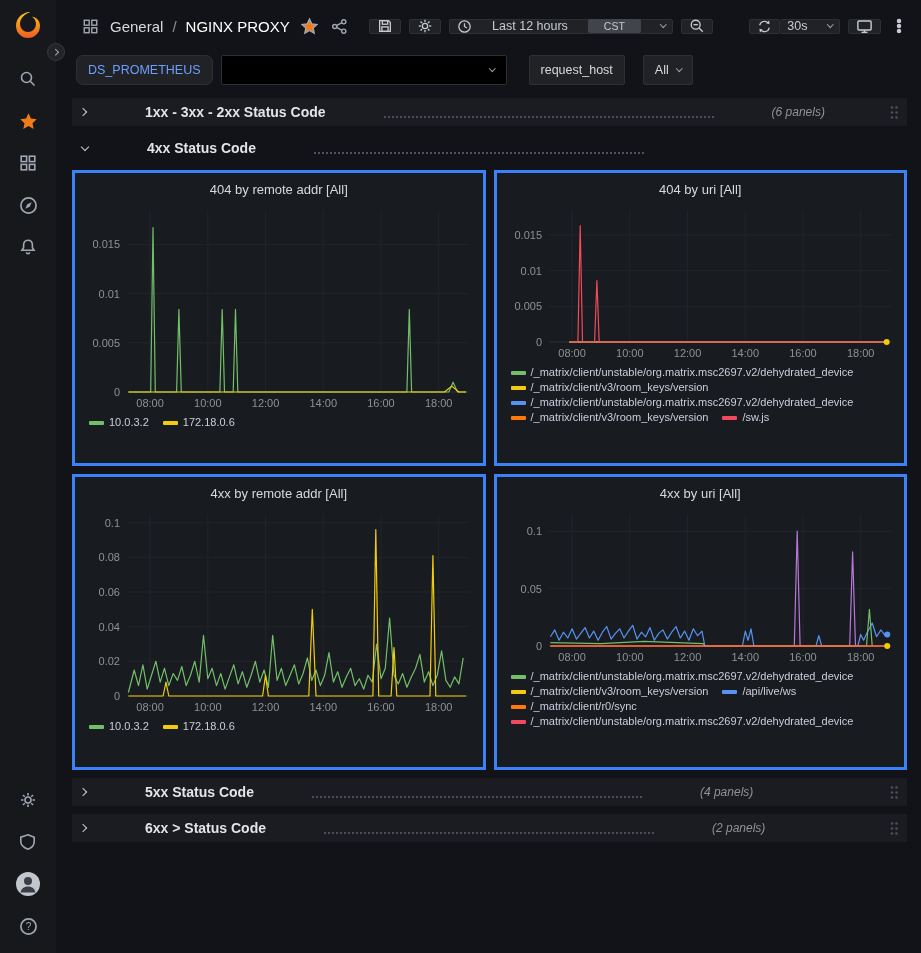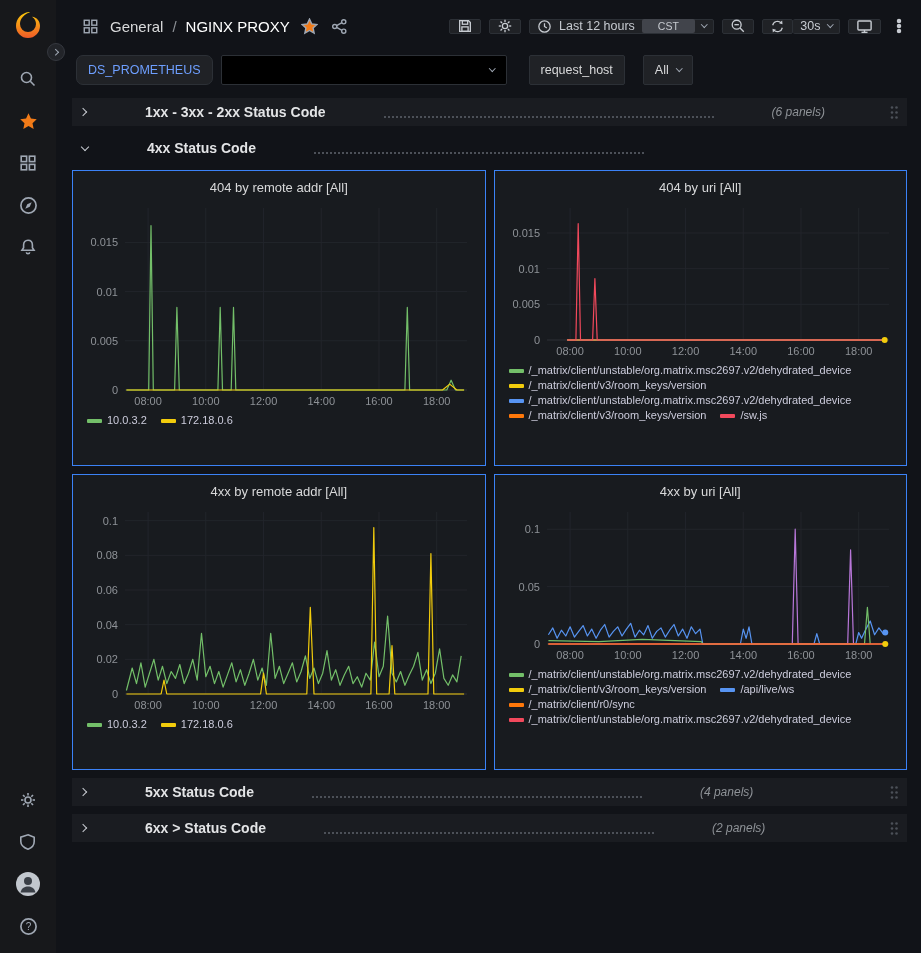--- a/index.html
+++ b/index.html
@@ -33,23 +33,23 @@
   .crumb { display:flex; align-items:center; gap:9px; font-size:15px; }
   .crumb svg { stroke:#9fa7b3; fill:none; stroke-width:1.5; }
   .crumb .section { color:#d8d9da; cursor:pointer; }
   .crumb .sep { color:#8e9297; }
   .crumb .dtitle { color:#ffffff; font-weight:500; cursor:pointer; }
   .icon-btn-bare { display:flex; align-items:center; cursor:pointer; padding:0 2px; }
 
   .tb-right { display:flex; align-items:center; gap:8px; }
   .tb-btn { height:15px; min-width:30px; padding:0 7px; background:#202226;
     border:1px solid #2c3036; border-radius:2px; display:flex; align-items:center;
-    justify-content:center; gap:7px; color:#c7cbd1; font-size:12.5px; cursor:pointer; }
+    justify-content:center; gap:20px; color:#c7cbd1; font-size:12.5px; cursor:pointer; }
   .tb-btn svg { stroke:#c7cbd1; fill:none; stroke-width:1.5; }
-  .tb-group { display:flex; }
+  .tb-group { display:flex;margin-left:28px; }
   .tb-group .tb-btn + .tb-btn { border-left:none; }
   .tz-badge { background:#41444b; color:#c7cbd1; font-size:10.5px; padding:1px 16px; border-radius:2px; }
 
   
   .subbar { height:40px; display:flex; align-items:center; gap:8px; padding:0 12px 4px 20px; }
   .chip { height:30px; display:flex; align-items:center; gap:8px; padding:0 11px;
     background:#202226; border:1px solid #2c3036; border-radius:2px; font-size:12.5px; }
   .chip.ds-label { color:#6e9fff; font-weight:500; cursor:default;border-radius:7px; }
   .chip.black-select { background:#000; width:286px; justify-content:flex-end; cursor:pointer; }
   .chip.plain-label { color:#d8d9da; cursor:default; }
@@ -59,21 +59,21 @@
   
   .dash { flex:1; overflow:hidden; padding:6px 14px 0 16px; }
   .row-head { height:28px; display:flex; align-items:center; background:#1a1c21;
     padding:0 8px 0 10px; margin-bottom:8px; cursor:pointer;gap:48px; }
   .row-title { font-size:14px; font-weight:700; color:#e3e4e6; margin-left:11px; white-space:nowrap; }
   .dotlead { width:330px; height:11px; border-bottom:2px dotted #4c5058; margin:0 10px; }
   .pcount { font-style:italic; color:#8e9297; font-size:12px; white-space:nowrap; }
   .drag { margin-left:auto; cursor:grab; display:flex; align-items:center; }
 
   .panels { display:grid; grid-template-columns:1fr 1fr; grid-auto-rows:296px; gap:8px; margin-bottom:8px; }
-  .panel { background:#181b1f; border:1px solid #3b82f6; display:flex; flex-direction:column;
+  .panel { background:#181b1f; border:3px solid #3b82f6; display:flex; flex-direction:column;
     padding:4px 8px 12px; overflow:hidden; min-width:0; }
   .panel-title { text-align:center; font-size:13px; font-weight:500; color:#d8d9da;
     padding:5px 0 3px; cursor:pointer; }
   .chart-box { height:212px; position:relative; cursor:crosshair; }
   .panel.tall-legend .chart-box { height:162px; }
   .legend { display:flex; flex-wrap:wrap; column-gap:14px; row-gap:3px; padding:4px 2px 0 6px;
     font-size:11px; color:#ccccdc; overflow:hidden; flex:1; align-content:flex-start; }
   .legend .li { white-space:nowrap; cursor:pointer; }
   .legend .sw { display:inline-block; width:15px; height:4px; border-radius:1px;
     margin-right:5px; vertical-align:middle; }

